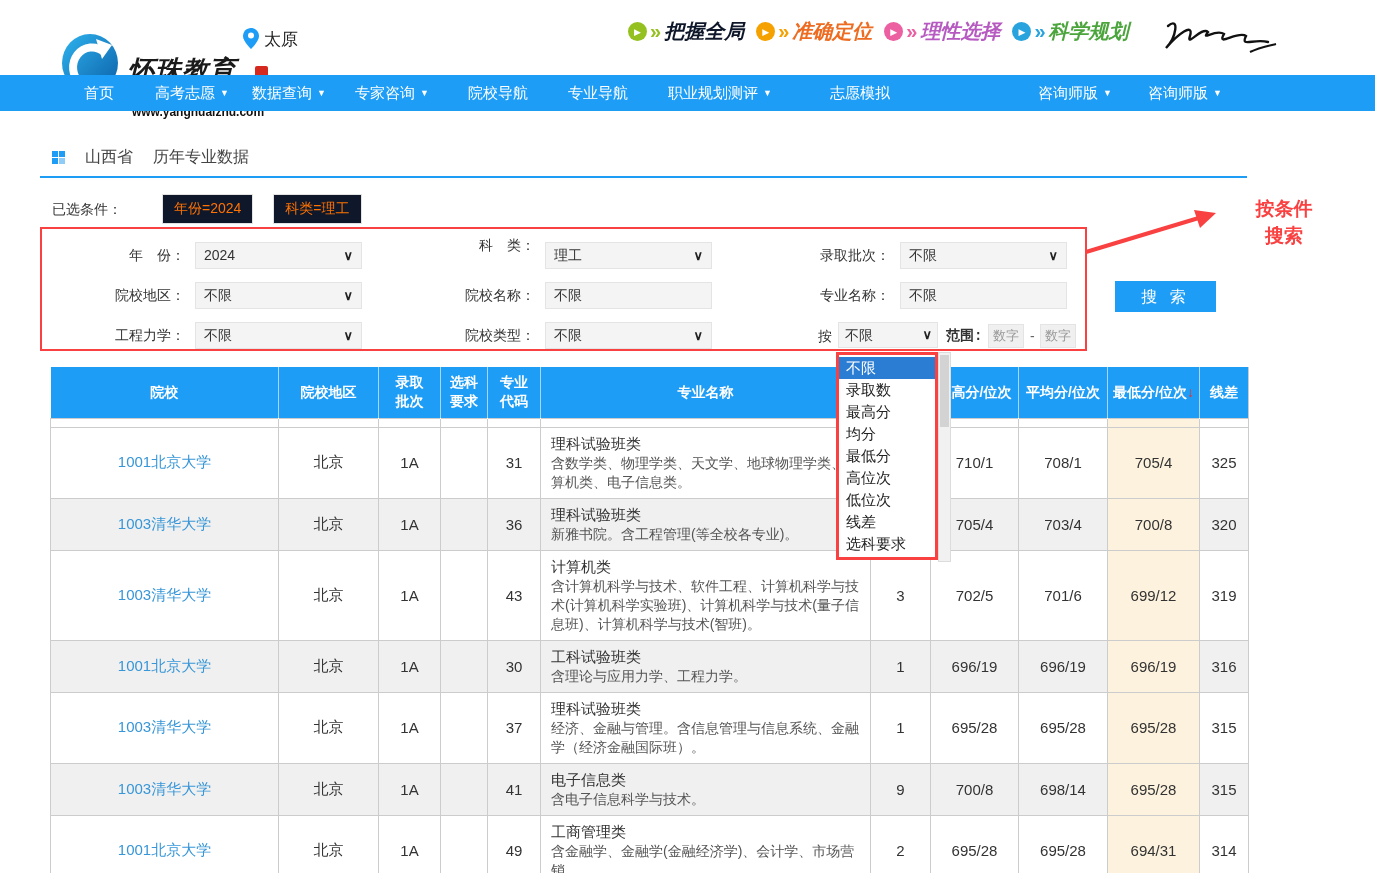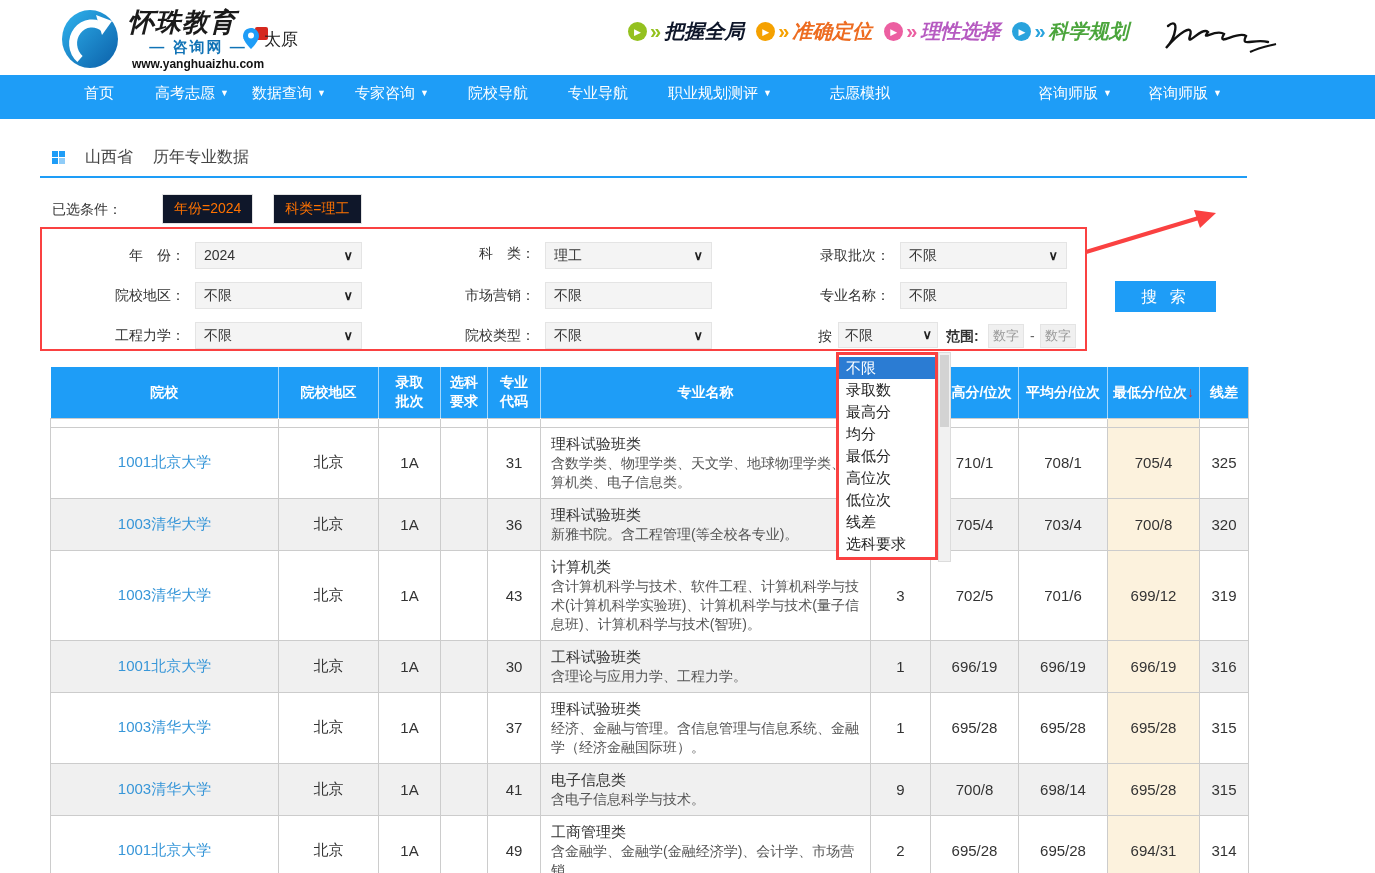--- a/index.html
+++ b/index.html
@@ -2,35 +2,35 @@
 <html><head>
 <meta charset="utf-8">
 <style>
   * { margin:0; padding:0; box-sizing:border-box; }
   body { font-family:"Liberation Sans", sans-serif; background:#fff; }
   #page { position:relative; width:1375px; height:873px; background:#fff; overflow:hidden; }
 
   
   .logo { position:absolute; left:60px; top:5px; display:flex; align-items:center; gap:8px; }
   .logo-text { display:flex; flex-direction:column; align-items:center; }
-  .logo-name-row { display:flex; align-items:flex-end; gap:19px; }
+  .logo-name-row { display:flex; align-items:center; gap:19px;margin-top:48px; }
   .logo-name { font-family:"DejaVu Serif", serif; font-weight:bold; font-style:italic; font-size:26px; color:#1a1a1a; letter-spacing:1px; }
   .logo-seal { width:13px; height:13px; background:#d5281e; border-radius:2px; margin-top:3px; }
   .logo-sub { font-size:15px; color:#1173b6; font-weight:bold; letter-spacing:2px; margin-top:-2px; }
   .logo-url { font-size:12px; color:#111; font-weight:bold; }
   .location { position:absolute; left:243px; top:28px; display:flex; align-items:flex-start; gap:5px; font-size:17px; color:#222; }
   .slogan { position:absolute; left:628px; top:18px; display:flex; align-items:center; gap:12px; }
   .slogan-item { display:flex; align-items:center; gap:2px; }
   .slogan-ico { width:19px; height:19px; border-radius:50%; color:#fff; font-size:9px; display:flex; align-items:center; justify-content:center; }
   .slogan-arr { font-size:20px; font-weight:bold; margin:0 1px; }
   .slogan-txt { font-family:"DejaVu Serif", serif; font-size:20px; font-weight:bold; font-style:italic; }
   .signature { position:absolute; left:1150px; top:8px; }
 
   
-  .nav { position:absolute; left:0; top:75px; width:1375px; height:44px; background:#1e9df7; }
+  .nav { position:absolute; left:0; top:75px; width:1375px; height:36px; background:#1e9df7; }
   .nav-item { position:absolute; top:0; height:36px; line-height:36px; color:#fff; font-size:15px; cursor:pointer; display:flex; align-items:center; gap:5px; }
   .nav-item .chev { font-size:9px; color:#fff; }
 
   
   .breadcrumb { position:absolute; left:52px; top:147px; display:flex; align-items:center; gap:20px; font-size:16px; color:#444; }
   .grid-icon { width:13px; height:13px; display:grid; grid-template-columns:6px 6px; grid-template-rows:6px 6px; gap:1px; }
   .grid-icon span { background:#1e9df7; }
   .grid-icon span:nth-child(4) { background:#8fccf8; }
   .blue-line { position:absolute; left:40px; top:176px; width:1207px; height:2px; background:#1e9df7; }
 
@@ -38,21 +38,21 @@
   .selected-row { position:absolute; left:52px; top:194px; display:flex; align-items:center; }
   .selected-label { font-size:14px; color:#333; margin-right:40px; line-height:28px; }
   .tag { border:1px solid #e3e3e3; background:#0f172a; color:#ff7200; font-size:14px; padding:5px 11px; margin-right:20px; }
 
   
   .filter-box { position:absolute; left:40px; top:227px; width:1047px; height:124px; border:2px solid #fa4141; background:#fff; }
   .f-label { position:absolute; width:110px; text-align:right; font-size:14px; color:#333; line-height:27px; }
   .f-select, .f-input { position:absolute; width:167px; height:27px; background:#f4f4f4; border:1px solid #e4e4e4; font-size:14px; color:#333; line-height:25px; padding:0 8px; cursor:pointer; }
   .f-select .sel-chev { position:absolute; right:8px; top:0; font-size:13px; font-weight:bold; color:#222; }
   .by-label, .range-label { position:absolute; font-size:14px; color:#333; line-height:26px; }
-  .range-label { font-weight:bold; }
+  .range-label { font-weight:bold;font-family:Liberation Mono, monospace; }
   .by-select { position:absolute; width:100px; height:26px; background:#f4f4f4; border:1px solid #e4e4e4; font-size:14px; color:#333; line-height:24px; padding:0 6px; cursor:pointer; }
   .by-select .sel-chev { position:absolute; right:5px; top:0; font-size:13px; font-weight:bold; color:#222; }
   .num-box { position:absolute; width:36px; height:24px; background:#f0f0f0; border:1px solid #e4e4e4; color:#999; font-size:13px; text-align:center; line-height:22px; }
   .dash { position:absolute; color:#666; font-size:14px; line-height:24px; }
   .search-btn { position:absolute; left:1115px; top:281px; width:101px; height:31px; background:#1e9df7; color:#fff; font-size:16px; text-align:center; line-height:31px; letter-spacing:4px; cursor:pointer; }
 
   
   .annot-text { position:absolute; left:1228px; top:195px; width:112px; text-align:center; color:#fa4141; font-size:19px; font-weight:bold; line-height:27px; }
   .annot-arrow { position:absolute; left:1082px; top:200px; }
 
@@ -195,46 +195,50 @@
   <div class="selected-row">
     <span class="selected-label">已选条件：</span>
     <span class="tag">年份=2024</span>
     <span class="tag">科类=理工</span>
   </div>
 
   <div class="filter-box"></div>
 
   <span class="f-label" style="left:75px;top:242px">年　份：</span>
   <div class="f-select" style="left:195px;top:242px"><span>2024</span><span class="sel-chev">∨</span></div>
-  <span class="f-label" style="left:425px;top:240px">科　类：</span>
+  <span class="f-label" style="left:425px;top:232px">科　类：</span>
   <div class="f-select" style="left:545px;top:242px"><span>理工</span><span class="sel-chev">∨</span></div>
   <span class="f-label" style="left:780px;top:242px">录取批次：</span>
   <div class="f-select" style="left:900px;top:242px"><span>不限</span><span class="sel-chev">∨</span></div>
 
   <span class="f-label" style="left:75px;top:282px">院校地区：</span>
   <div class="f-select" style="left:195px;top:282px"><span>不限</span><span class="sel-chev">∨</span></div>
-  <span class="f-label" style="left:425px;top:282px">市场营销：</span>
+  <span class="f-label" style="left:425px;top:282px">院校名称：</span>
   <div class="f-input" style="left:545px;top:282px">不限</div>
   <span class="f-label" style="left:780px;top:282px">专业名称：</span>
   <div class="f-input" style="left:900px;top:282px">不限</div>
 
   <span class="f-label" style="left:75px;top:322px">工程力学：</span>
   <div class="f-select" style="left:195px;top:322px"><span>不限</span><span class="sel-chev">∨</span></div>
   <span class="f-label" style="left:425px;top:322px">院校类型：</span>
   <div class="f-select" style="left:545px;top:322px"><span>不限</span><span class="sel-chev">∨</span></div>
 
   <span class="by-label" style="left:818px;top:323px">按</span>
   <div class="by-select" style="left:838px;top:322px"><span>不限</span><span class="sel-chev">∨</span></div>
   <span class="range-label" style="left:946px;top:323px">范围:</span>
   <div class="num-box" style="left:988px;top:324px">数字</div>
   <span class="dash" style="left:1030px;top:324px">-</span>
   <div class="num-box" style="left:1040px;top:324px">数字</div>
 
   <div class="search-btn">搜 索</div>
 
+  <div class="annot-text">
+    <div>按条件</div>
+    <div>搜索</div>
+  </div>
   <svg class="annot-arrow" width="140" height="60" viewBox="0 0 140 60">
     <line x1="4" y1="52" x2="120" y2="17" stroke="#fa4141" stroke-width="4"></line>
     <polygon points="134,13 112,10 118,28" fill="#fa4141"></polygon>
   </svg>
 
   <table class="data">
     <colgroup>
       <col style="width:228px">
         <col style="width:100px">
         <col style="width:62px">

